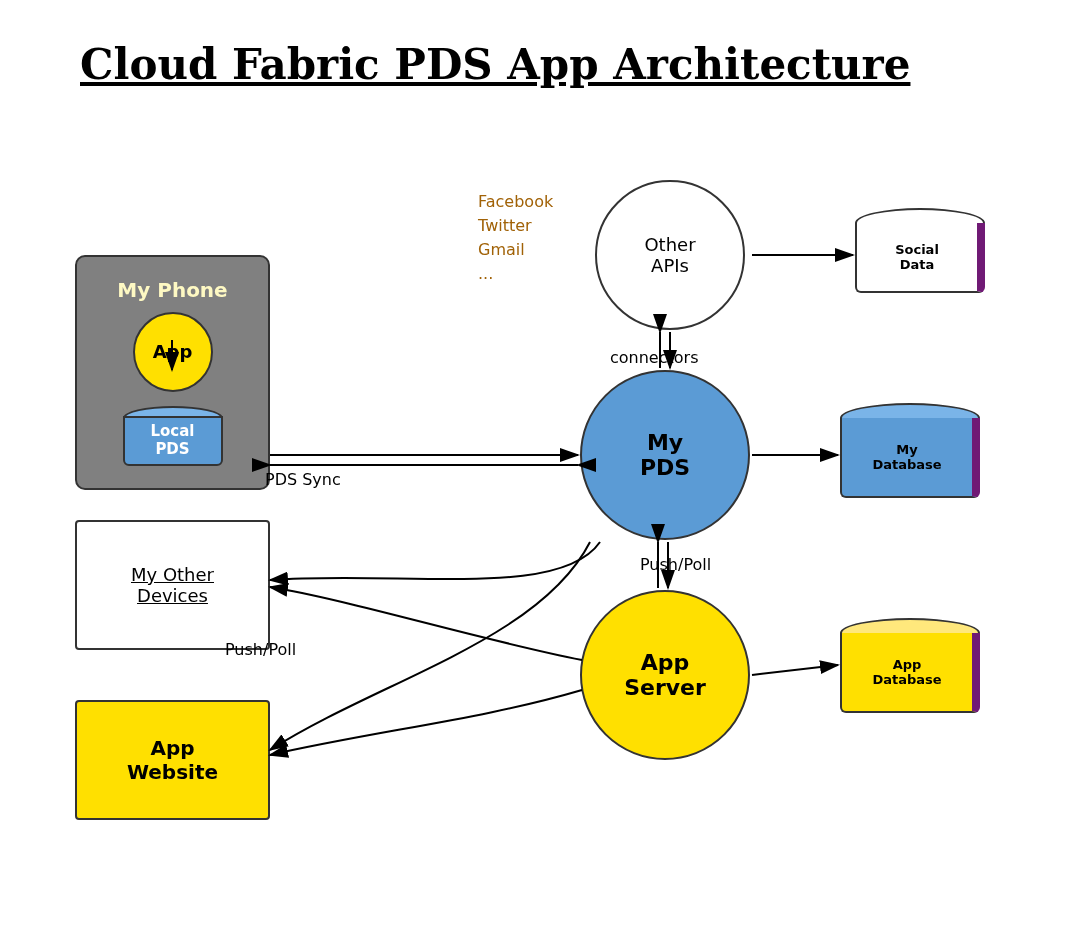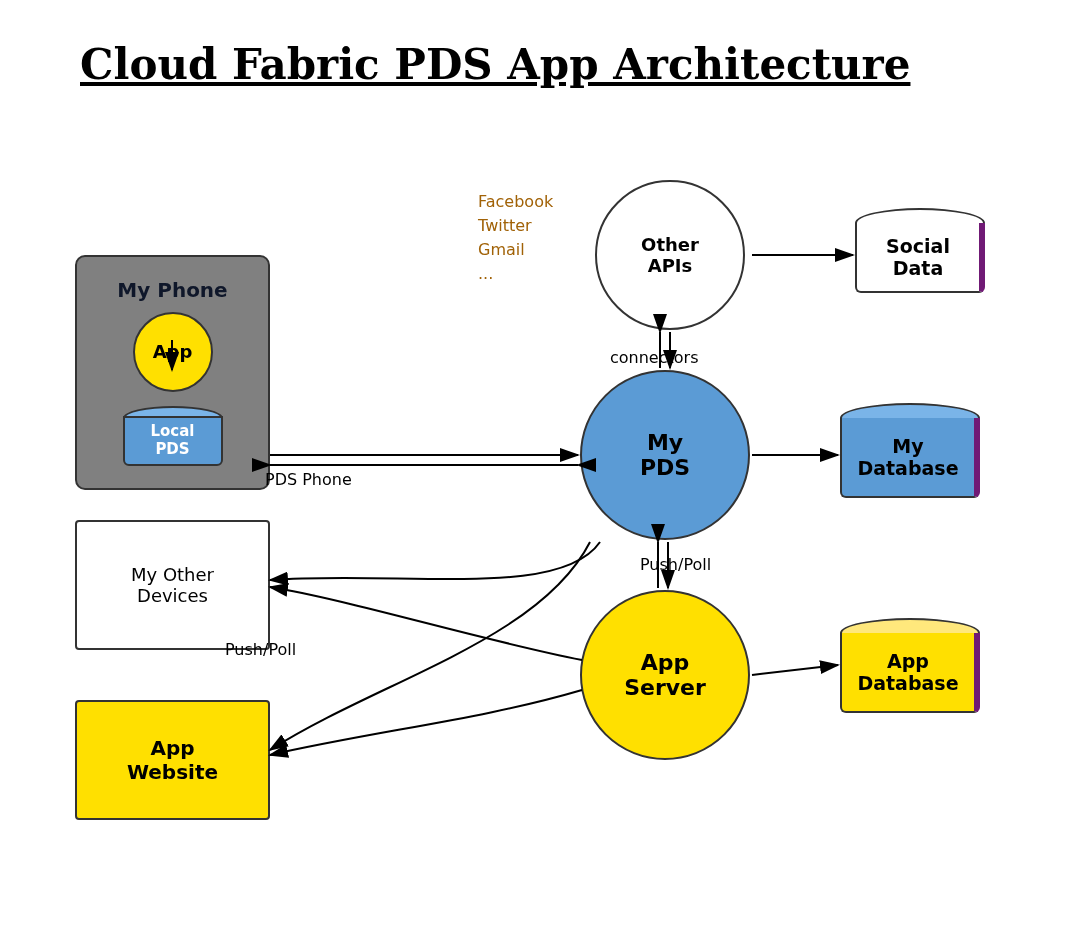--- a/index.html
+++ b/index.html
@@ -39,21 +39,21 @@
       top: 255px;
       width: 195px;
       height: 235px;
       background: #808080;
       border-radius: 10px;
       border: 2px solid #333;
       flex-direction: column;
       gap: 10px;
     }
     .phone-label {
-      color: #0f172a;
+      color: #fef9c3;
       font-weight: bold;
       font-size: 20px;
       margin-top: 8px;
     }
     
     .app-circle {
       width: 80px;
       height: 80px;
       border-radius: 50%;
       background: #ffe000;
@@ -108,20 +108,21 @@
     .other-devices-box {
       left: 75px;
       top: 520px;
       width: 195px;
       height: 130px;
       background: #fff;
       border: 2px solid #333;
       border-radius: 4px;
       font-size: 18px;
       color: #000;
+      text-decoration: underline;
     }
     
     .app-website-box {
       left: 75px;
       top: 700px;
       width: 195px;
       height: 120px;
       background: #ffe000;
       border: 2px solid #333;
       border-radius: 4px;
@@ -146,21 +147,20 @@
     .other-apis-circle {
       left: 595px;
       top: 180px;
       width: 150px;
       height: 150px;
       border-radius: 50%;
       background: #fff;
       border: 2px solid #333;
       font-size: 18px;
       color: #000;
-      font-weight: bold;
     }
     
     .app-server-circle {
       left: 580px;
       top: 590px;
       width: 170px;
       height: 170px;
       border-radius: 50%;
       background: #ffe000;
       border: 2px solid #333;
@@ -179,28 +179,28 @@
     .cyl-wrap .cyl-ellipse-top {
       width: 100%;
       height: 30px;
       border-radius: 50%;
       border: 2px solid #333;
     }
     .cyl-wrap .cyl-rect {
       width: 100%;
       margin-top: -15px;
       border-left: 2px solid #333;
-      border-right: 6px solid #701a75;
+      border-right: 8px solid #701a75;
       border-bottom: 2px solid #333;
       border-radius: 0 0 6px 6px;
       display: flex;
       align-items: center;
       justify-content: center;
       font-weight: bold;
-      font-size: 19px;
+      font-size: 13px;
       text-align: center;
     }
 
     
     #arrows {
       position: absolute;
       top: 0; left: 0;
       width: 1089px;
       height: 925px;
       pointer-events: none;
@@ -279,21 +279,21 @@
   </div>
 
   <div class="cyl-wrap" style="left:840px;top:605px;width:140px;height:120px;">
     <div class="cyl-ellipse-top" style="background:#ffe87c;"></div>
     <div class="cyl-rect" style="height:80px;background:#ffe000;color:#000;">
       <span>App<br>Database</span>
     </div>
   </div>
 
   <div class="label" style="left:610px;top:348px;">connectors</div>
-  <div class="label" style="left:265px;top:470px;">PDS Phone</div>
+  <div class="label" style="left:265px;top:470px;">PDS Sync</div>
   <div class="label" style="left:225px;top:640px;">Push/Poll</div>
   <div class="label" style="left:640px;top:555px;">Push/Poll</div>
 
   <svg id="arrows">
     <defs>
       <marker id="arrowhead" markerWidth="10" markerHeight="7" refX="9" refY="3.5" orient="auto">
         <polygon points="0 0, 10 3.5, 0 7" fill="#000"></polygon>
       </marker>
       <marker id="arrowhead-rev" markerWidth="10" markerHeight="7" refX="1" refY="3.5" orient="auto">
         <polygon points="10 0, 0 3.5, 10 7" fill="#000"></polygon>

